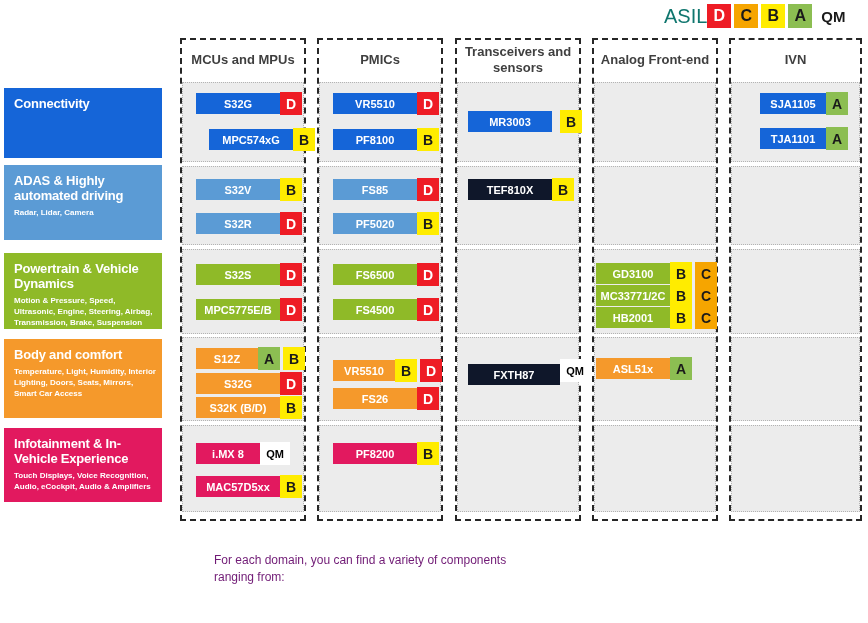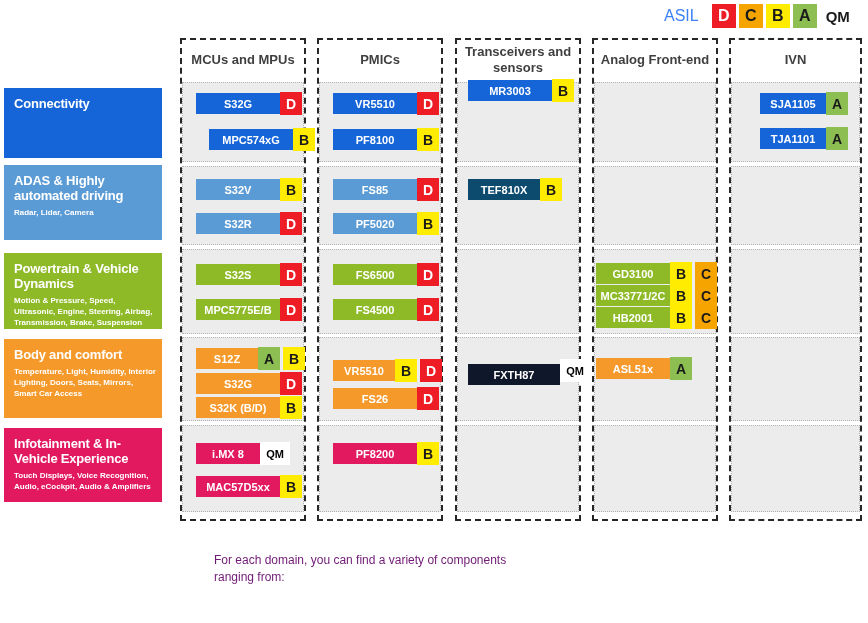--- a/index.html
+++ b/index.html
@@ -1,21 +1,21 @@
 <!DOCTYPE html>
 <html><head>
 <meta charset="utf-8">
 <style>
   html,body{margin:0;padding:0;background:#fff;}
   #diagram{position:relative;width:868px;height:623px;background:#fff;
     font-family:"Liberation Sans",sans-serif;overflow:hidden;}
 
   
   .legend{position:absolute;left:664px;top:2px;height:28px;display:flex;align-items:center;}
-  .legend-label{font-size:16px;color:#3b82f6;margin-right:13px;}
+  .legend-label{font-size:20px;color:#0f766e;margin-right:0;}
   .legend-badge{width:24px;height:24px;margin-right:3px;display:flex;align-items:center;justify-content:center;
     font-weight:bold;font-size:16px;}
   .legend-qm{font-weight:bold;font-size:15px;color:#1a1a1a;margin-left:6px;}
 
   
   .col{position:absolute;border:2px dashed #262626;box-sizing:border-box;background:transparent;}
   .col-header{position:absolute;display:flex;align-items:center;justify-content:center;text-align:center;
     font-weight:bold;font-size:13px;color:#3f3f3f;line-height:1.2;}
 
   
@@ -128,21 +128,21 @@
         <div class="badge" style="background: rgb(255, 236, 0); color: rgb(26, 26, 26);">B</div>
       </div>
       <div class="chip" style="left: 333px; top: 92px;">
         <div class="chip-bar" style="width: 84px; background: rgb(21, 101, 216);">VR5510</div>
         <div class="badge" style="background: rgb(238, 28, 37); color: rgb(255, 255, 255);">D</div>
       </div>
       <div class="chip" style="left: 333px; top: 128px;">
         <div class="chip-bar" style="width: 84px; background: rgb(21, 101, 216);">PF8100</div>
         <div class="badge" style="background: rgb(255, 236, 0); color: rgb(26, 26, 26);">B</div>
       </div>
-      <div class="chip" style="left: 468px; top: 79px;">
+      <div class="chip" style="left: 468px; top: 110px; gap: 8px;">
         <div class="chip-bar" style="width: 84px; background: rgb(21, 101, 216);">MR3003</div>
         <div class="badge" style="background: rgb(255, 236, 0); color: rgb(26, 26, 26);">B</div>
       </div>
       <div class="chip" style="left: 760px; top: 92px;">
         <div class="chip-bar" style="width: 66px; background: rgb(21, 101, 216);">SJA1105</div>
         <div class="badge" style="background: rgb(140, 190, 82); color: rgb(26, 26, 26);">A</div>
       </div>
       <div class="chip" style="left: 760px; top: 127px;">
         <div class="chip-bar" style="width: 66px; background: rgb(21, 101, 216);">TJA1101</div>
         <div class="badge" style="background: rgb(140, 190, 82); color: rgb(26, 26, 26);">A</div>
@@ -157,21 +157,21 @@
       </div>
       <div class="chip" style="left: 333px; top: 178px;">
         <div class="chip-bar" style="width: 84px; background: rgb(91, 155, 213);">FS85</div>
         <div class="badge" style="background: rgb(238, 28, 37); color: rgb(255, 255, 255);">D</div>
       </div>
       <div class="chip" style="left: 333px; top: 212px;">
         <div class="chip-bar" style="width: 84px; background: rgb(91, 155, 213);">PF5020</div>
         <div class="badge" style="background: rgb(255, 236, 0); color: rgb(26, 26, 26);">B</div>
       </div>
       <div class="chip" style="left: 468px; top: 178px;">
-        <div class="chip-bar" style="width: 72px; background: #0c4a6e;">TEF810X</div>
+        <div class="chip-bar" style="width: 84px; background: #0f172a;">TEF810X</div>
         <div class="badge" style="background: rgb(255, 236, 0); color: rgb(26, 26, 26);">B</div>
       </div>
       <div class="chip" style="left: 196px; top: 263px;">
         <div class="chip-bar" style="width: 84px; background: rgb(143, 186, 40);">S32S</div>
         <div class="badge" style="background: rgb(238, 28, 37); color: rgb(255, 255, 255);">D</div>
       </div>
       <div class="chip" style="left: 196px; top: 298px;">
         <div class="chip-bar" style="width: 84px; background: rgb(143, 186, 40);">MPC5775E/B</div>
         <div class="badge" style="background: rgb(238, 28, 37); color: rgb(255, 255, 255);">D</div>
       </div>

